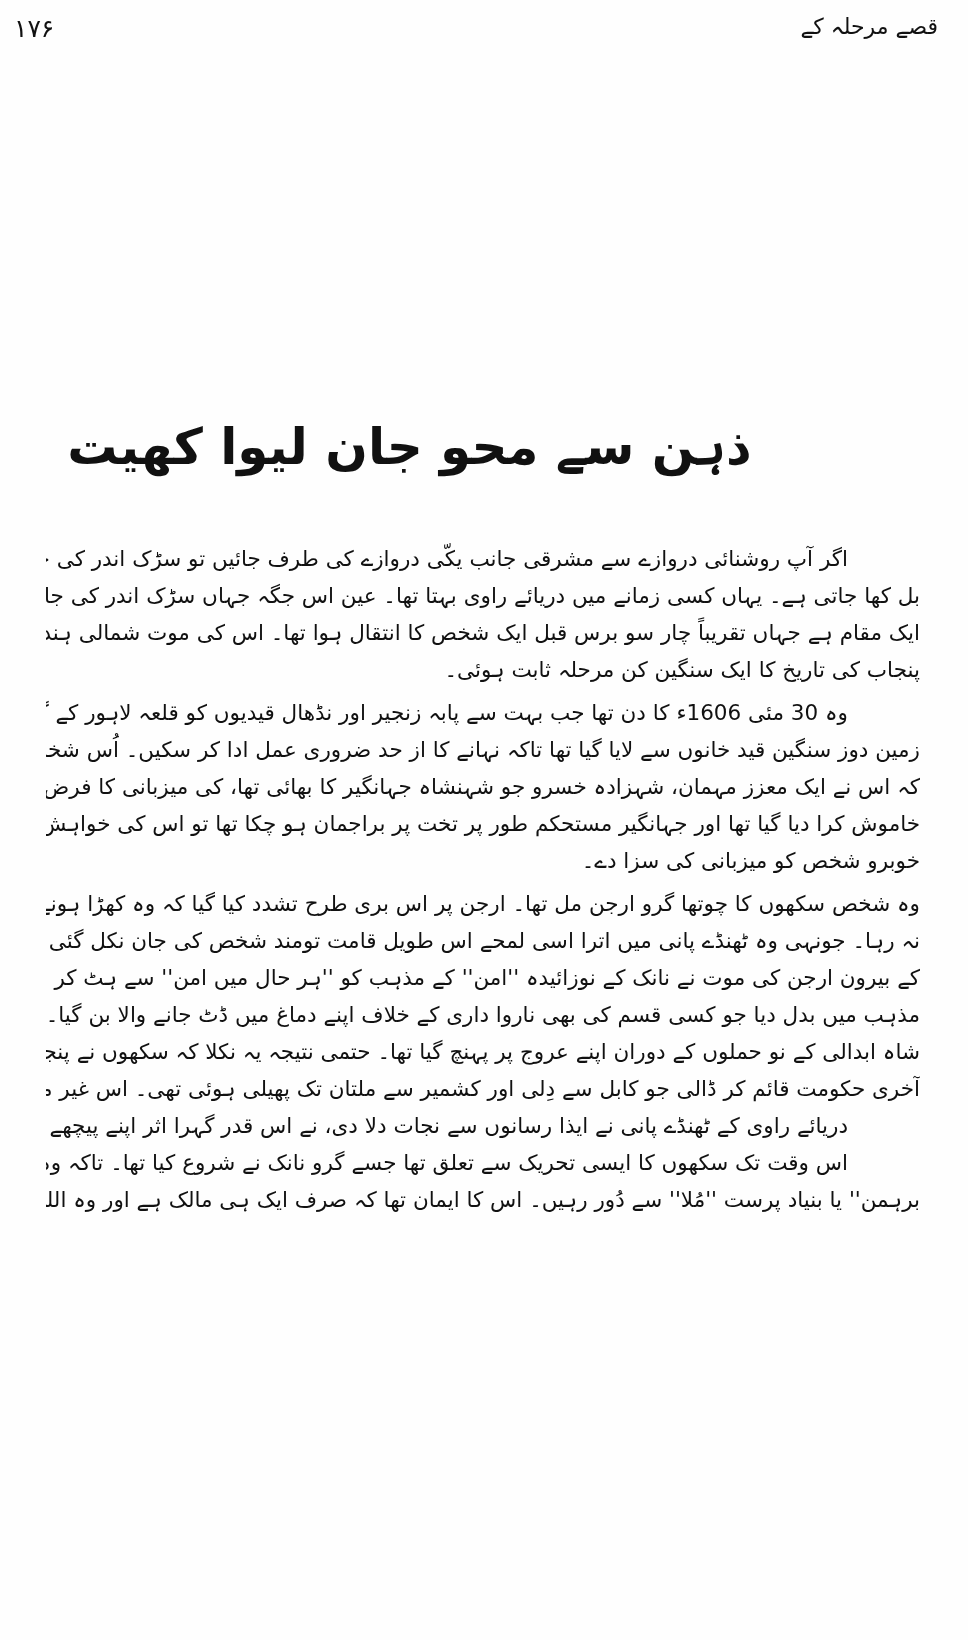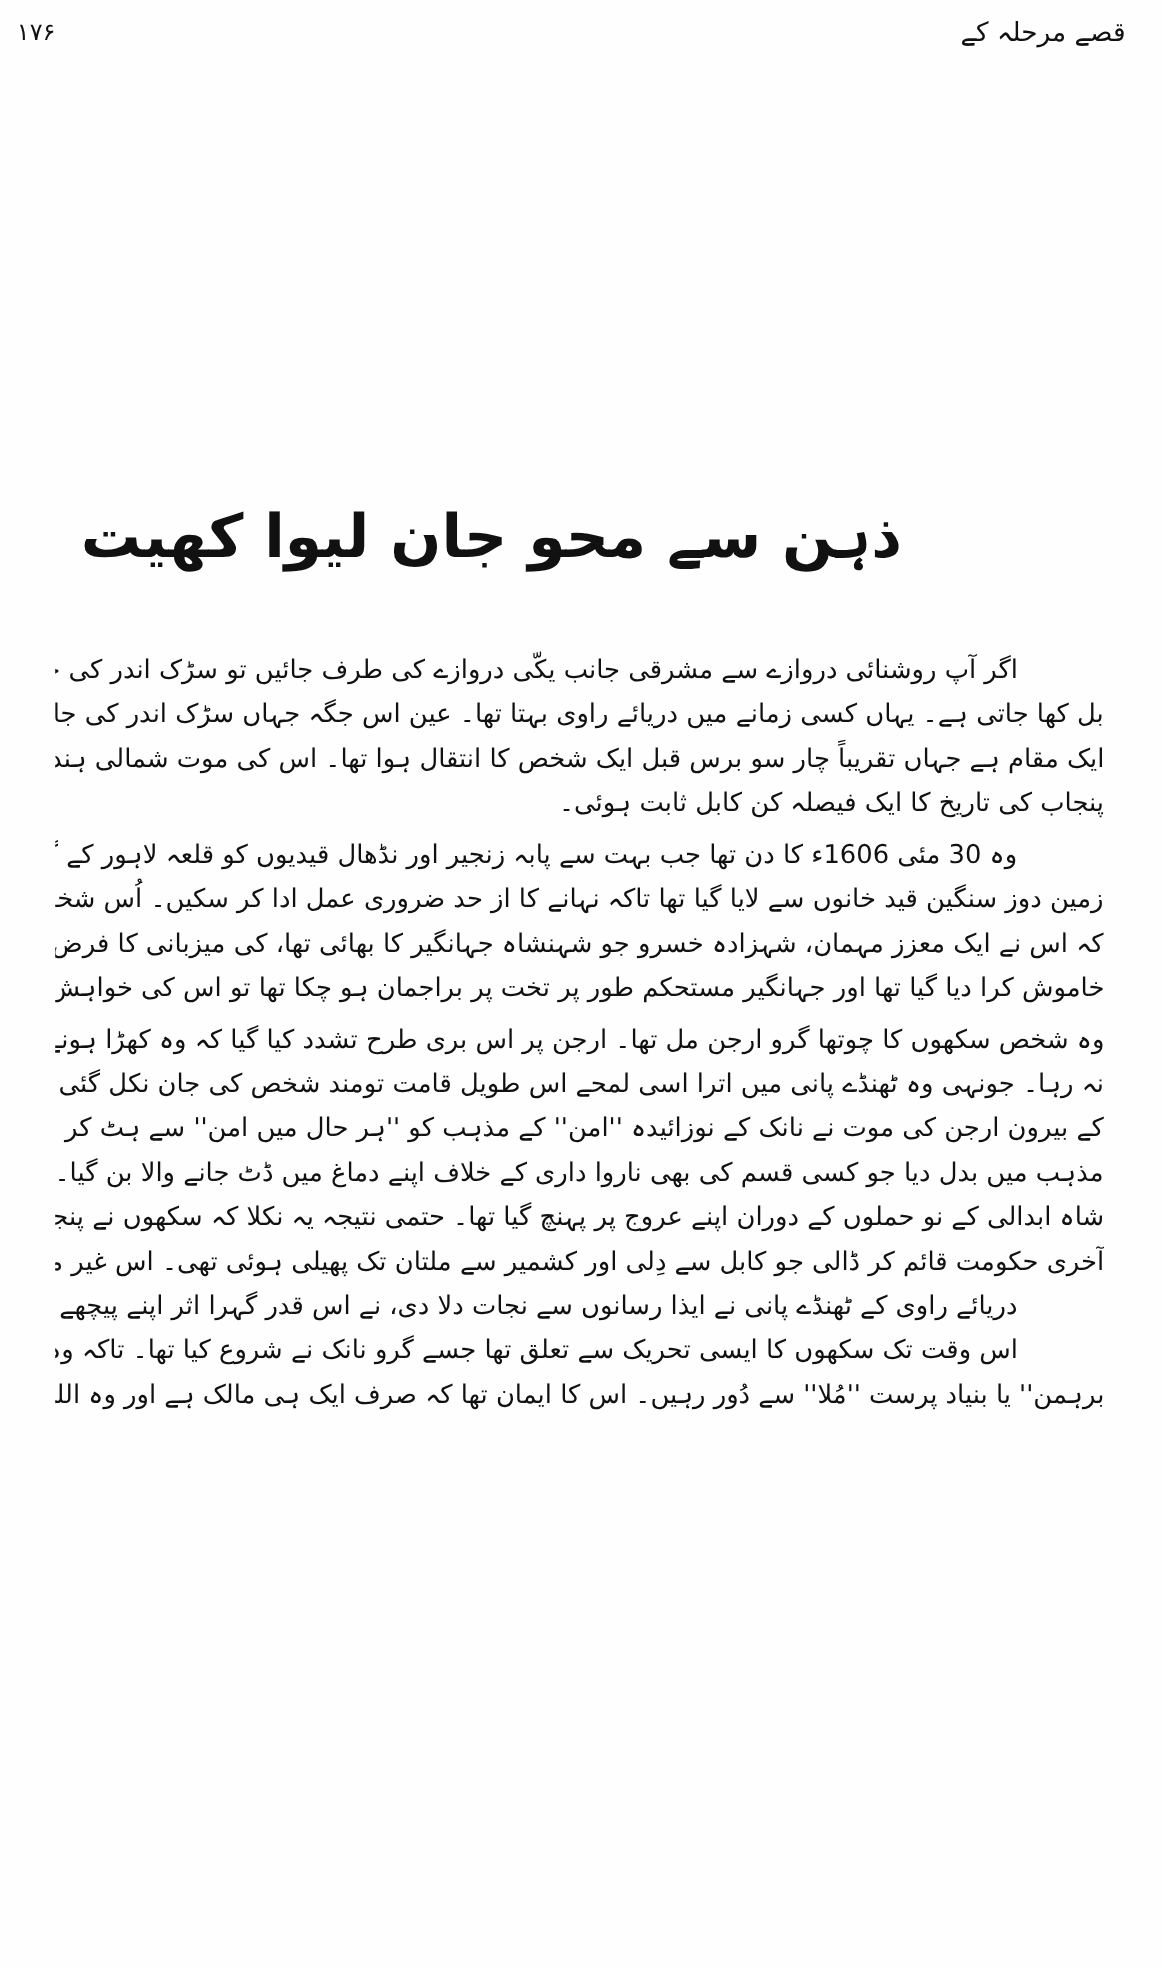--- a/index.html
+++ b/index.html
@@ -1,19 +1,19 @@
 <!DOCTYPE html>
 <html><head>
 <meta charset="utf-8">
 <style>
   html, body { margin:0; padding:0; background:#ffffff; }
   body { width:968px; height:1640px; position:relative; overflow:hidden; color:#111; }
   .page { position:absolute; inset:0; background:#fefefe; }
   .running-head { position:absolute; top:14px; right:30px; font-family:"DejaVu Sans", sans-serif; font-size:22px; direction:rtl; }
-  .page-number { position:absolute; top:14px; left:14px; font-family:"DejaVu Sans", sans-serif; font-size:20px; letter-spacing:2px; direction:rtl; }
+  .page-number { position:absolute; top:14px; left:14px; font-family:"DejaVu Sans", sans-serif; font-size:25px; letter-spacing:2px; direction:rtl; }
   .chapter-title { position:absolute; top:418px; left:0; width:819px; text-align:center; font-family:"DejaVu Sans", sans-serif; font-size:50px; font-weight:bold; direction:rtl; }
   .body-text { position:absolute; top:540px; left:46px; width:874px; direction:rtl; font-family:"DejaVu Sans", sans-serif; font-size:21.5px; }
   .line { height:37px; line-height:37px; white-space:nowrap; overflow:hidden; text-align:justify; text-align-last:justify; }
   .line.last { text-align-last:right; }
   .line.indent { padding-right:72px; }
   .line.gap { margin-top:6px; }
 </style>
 </head>
 <body>
 
@@ -22,28 +22,29 @@
   <div class="page-number">۱۷۶</div>
 
   <h1 class="chapter-title" style="margin:0;">ذہن سے محو جان لیوا کھیت</h1>
 
   <div class="body-text">
 
     <div>
       <div class="line indent">اگر آپ روشنائی دروازے سے مشرقی جانب یکّی دروازے کی طرف جائیں تو سڑک اندر کی جانب</div>
       <div class="line">بل کھا جاتی ہے۔ یہاں کسی زمانے میں دریائے راوی بہتا تھا۔ عین اس جگہ جہاں سڑک اندر کی جانب مڑتی ہے</div>
       <div class="line">ایک مقام ہے جہاں تقریباً چار سو برس قبل ایک شخص کا انتقال ہوا تھا۔ اس کی موت شمالی ہندوستان اور خاص طور پر</div>
-      <div class="line last">پنجاب کی تاریخ کا ایک فیصلہ کن کابل ثابت ہوئی۔</div>
+      <div class="line last">پنجاب کی تاریخ کا ایک سنگین کن مرحلہ ثابت ہوئی۔</div>
     </div>
 
     <div>
       <div class="line indent gap">وہ 30 مئی 1606ء کا دن تھا جب بہت سے پابہ زنجیر اور نڈھال قیدیوں کو قلعہ لاہور کے گہرے</div>
       <div class="line">زمین دوز سنگین قید خانوں سے لایا گیا تھا تاکہ نہانے کا از حد ضروری عمل ادا کر سکیں۔ اُس شخص کا صرف قصور یہ تھا</div>
       <div class="line">کہ اس نے ایک معزز مہمان، شہزادہ خسرو جو شہنشاہ جہانگیر کا بھائی تھا، کی میزبانی کا فرض ادا کیا تھا۔ جب خسرو کو</div>
       <div class="line">خاموش کرا دیا گیا تھا اور جہانگیر مستحکم طور پر تخت پر براجمان ہو چکا تھا تو اس کی خواہش تھی کہ اس طویل قامت</div>
+      <div class="line last">خوبرو شخص کو میزبانی کی سزا دے۔</div>
     </div>
 
     <div>
       <div class="line gap">وہ شخص سکھوں کا چوتھا گرو ارجن مل تھا۔ ارجن پر اس بری طرح تشدد کیا گیا کہ وہ کھڑا ہونے کے قابل</div>
       <div class="line">نہ رہا۔ جونہی وہ ٹھنڈے پانی میں اترا اسی لمحے اس طویل قامت تومند شخص کی جان نکل گئی۔ قلعہ لاہور کی دیواروں</div>
       <div class="line">کے بیرون ارجن کی موت نے نانک کے نوزائیدہ ''امن'' کے مذہب کو ''ہر حال میں امن'' سے ہٹ کر ایک ایسے</div>
       <div class="line">مذہب میں بدل دیا جو کسی قسم کی بھی ناروا داری کے خلاف اپنے دماغ میں ڈٹ جانے والا بن گیا۔ بعد ازاں احمد</div>
       <div class="line">شاہ ابدالی کے نو حملوں کے دوران اپنے عروج پر پہنچ گیا تھا۔ حتمی نتیجہ یہ نکلا کہ سکھوں نے پنجاب میں اپنی پہلی اور</div>
       <div class="line">آخری حکومت قائم کر ڈالی جو کابل سے دِلی اور کشمیر سے ملتان تک پھیلی ہوئی تھی۔ اس غیر معمولی شخص، جسے</div>
       <div class="line last indent">دریائے راوی کے ٹھنڈے پانی نے ایذا رسانوں سے نجات دلا دی، نے اس قدر گہرا اثر اپنے پیچھے چھوڑا تھا۔</div>

